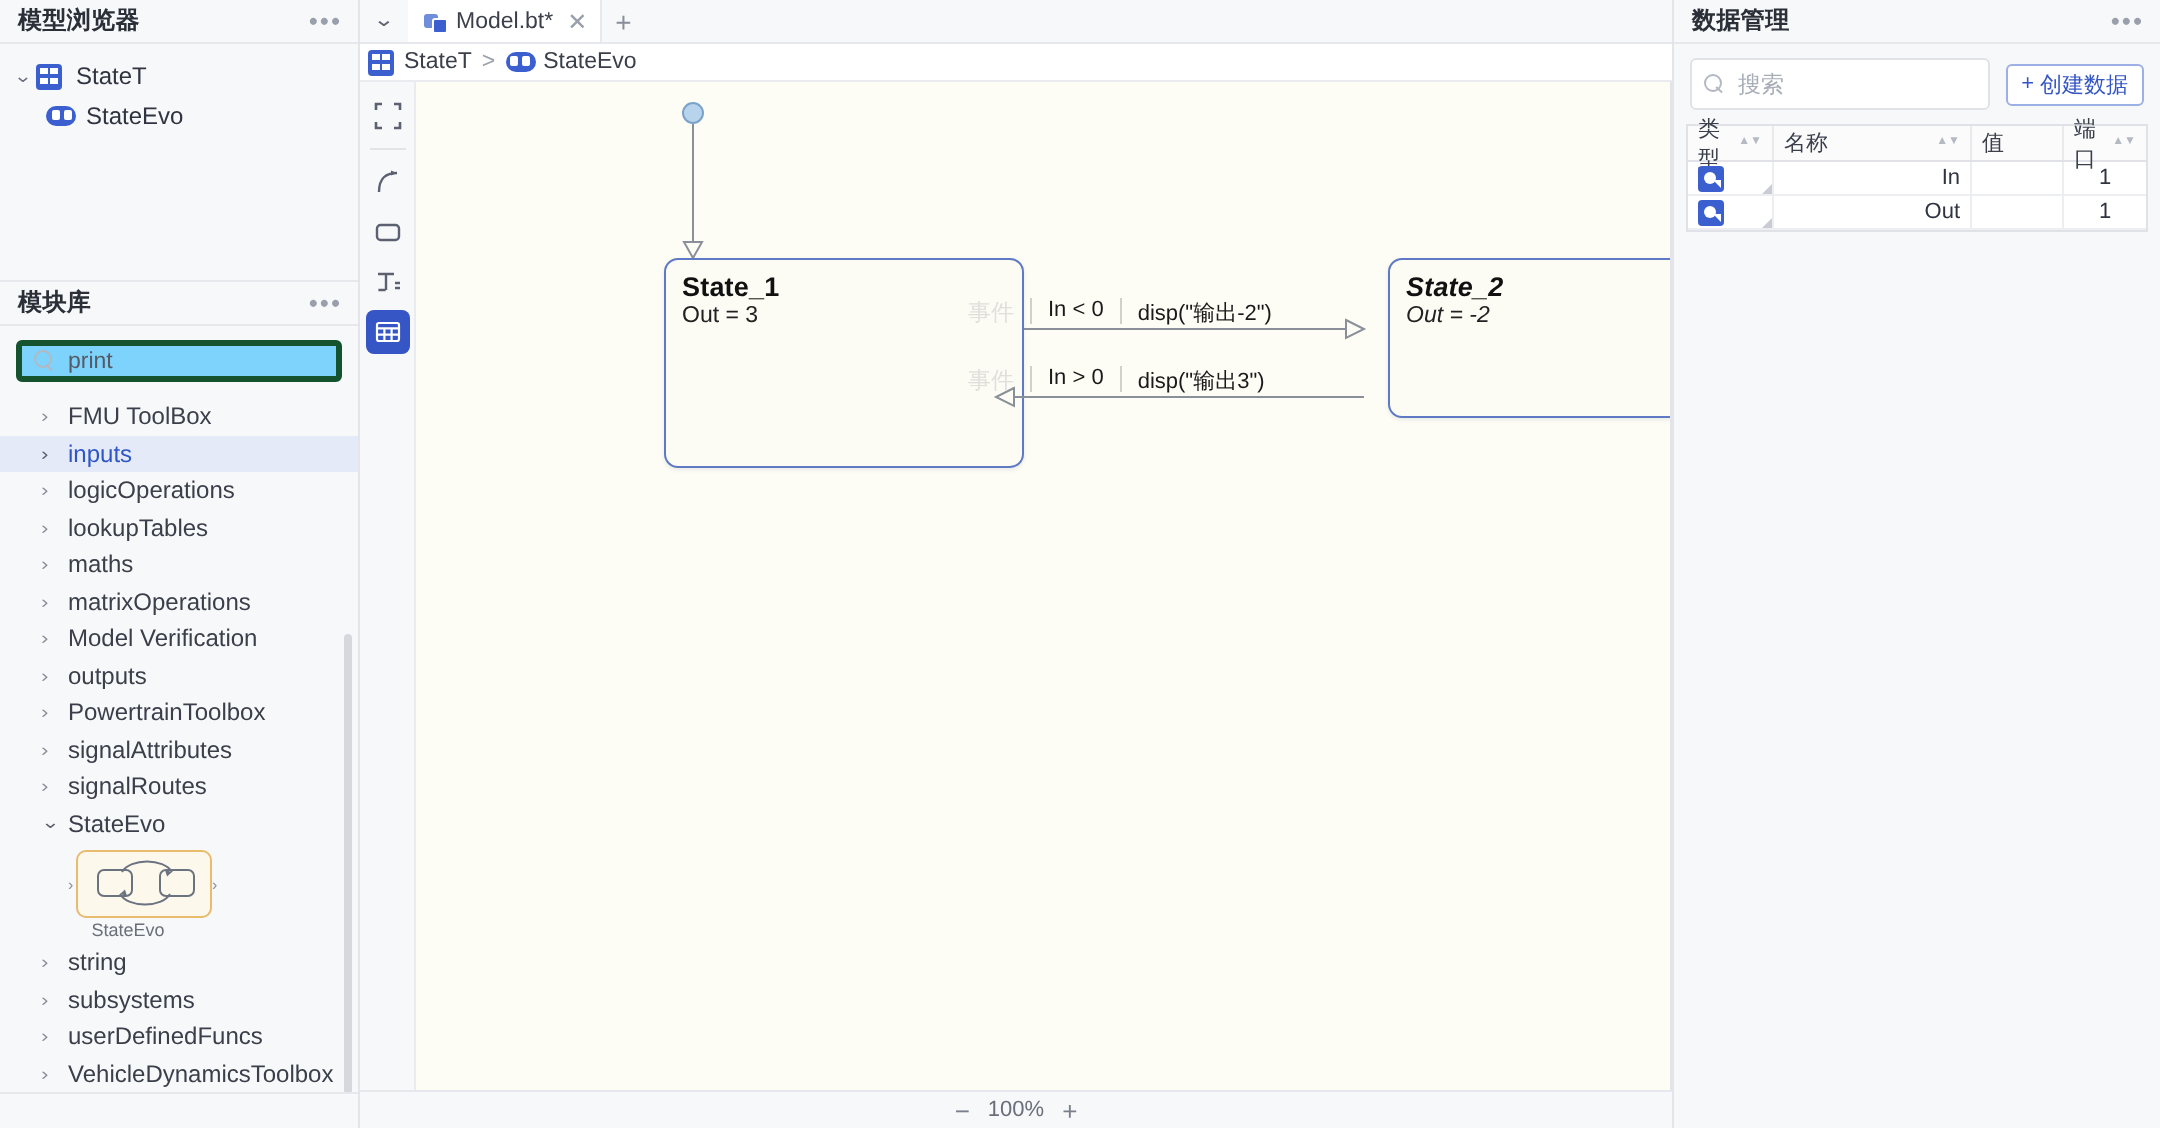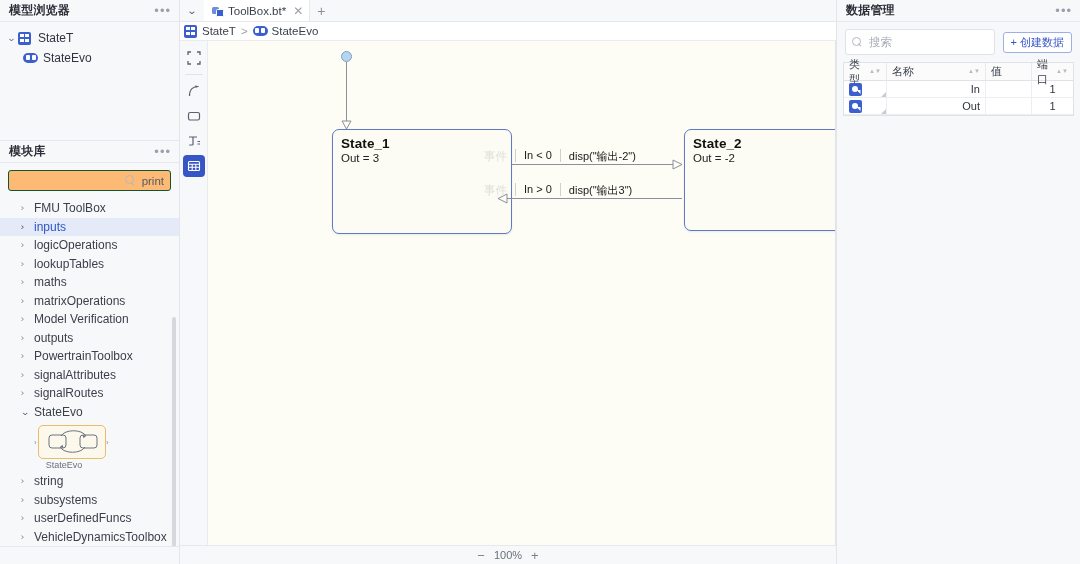--- a/index.html
+++ b/index.html
@@ -58,22 +58,22 @@
     content:""; position:absolute; left:2.5px; top:2.5px; width:4px; height:5px;
     background:#fff; border-radius:1px; box-shadow: 6px 0 0 #fff;
   }
   .tree-label { font-size: 12px; color: #2f3440; }
   .indent-1 { padding-left: 23px; }
 
   
   .lib-panel { flex: 1; display: flex; flex-direction: column; border-top: 1px solid #e6e8ed; min-height:0; }
   .lib-search-wrap { padding: 7px 8px 6px 8px; }
   .lib-search {
-    height: 21px; background: #fdba74; border: 1px solid #14532d; border-radius: 3px;
-    display: flex; align-items: center; padding: 0 6px; justify-content: flex-end;
+    height: 21px; background: #7dd3fc; border: 3px solid #14532d; border-radius: 3px;
+    display: flex; align-items: center; padding: 0 6px;
   }
   .srch-ico { width: 11px; height: 11px; position: relative; flex:0 0 11px; margin-right: 6px; }
   .srch-ico::before {
     content:""; position:absolute; left:0; top:0; width:7px; height:7px;
     border: 1.2px solid #b3b8c2; border-radius: 50%;
   }
   .srch-ico::after {
     content:""; position:absolute; left:6px; top:6.5px; width:4px; height:1.2px;
     background:#b3b8c2; transform: rotate(42deg); transform-origin: left center;
   }
@@ -353,21 +353,21 @@
       <div class="left-bottom-bar"></div>
     </div>
   </div>
 
   <div class="center-col">
 
     <div class="tabstrip">
       <div class="tab-caret">⌄</div>
       <div class="tab">
         <span class="tab-ico"></span>
-        <span>ToolBox.bt*</span>
+        <span>Model.bt*</span>
         <span class="tab-close">✕</span>
       </div>
       <div class="tab-add">+</div>
     </div>
 
     <div class="breadcrumb">
       <span class="bc-item">
         <span class="tree-ico" style="width:13px;flex:0 0 13px;margin-right:2px;"><span class="ico-model"></span></span>
         <span>StateT</span>
       </span>
@@ -418,21 +418,21 @@
         <div class="vline" style="left:138px; top:21px; height:62px;"></div>
         <svg style="position:absolute; left:133px; top:79px;" width="11" height="10">
           <path d="M1 1 L10 1 L5.5 9 Z" fill="#fdfdf6" stroke="#8a8f99" stroke-width="1"></path>
         </svg>
 
         <div class="state-box" style="left:124px; top:88px; width:180px; height:105px;">
           <div class="state-name">State_1</div>
           <div class="state-body">Out = 3</div>
         </div>
 
-        <div class="state-box" style="left:476px; top:88px; width:166px; height:102px;">
+        <div class="state-box" style="left:486px; top:88px; width:166px; height:80px;font-style:italic;">
           <div class="state-name">State_2</div>
           <div class="state-body">Out = -2</div>
         </div>
 
         <div class="hline" style="left:304px; top:123px; width:163px;"></div>
         <svg style="position:absolute; left:464px; top:118px;" width="12" height="11">
           <path d="M1 1 L10 5.5 L1 10 Z" fill="#fdfdf6" stroke="#8a8f99" stroke-width="1"></path>
         </svg>
         <div class="trans-label" style="left:276px; top:108px;">
           <span class="tl-event">事件</span>

